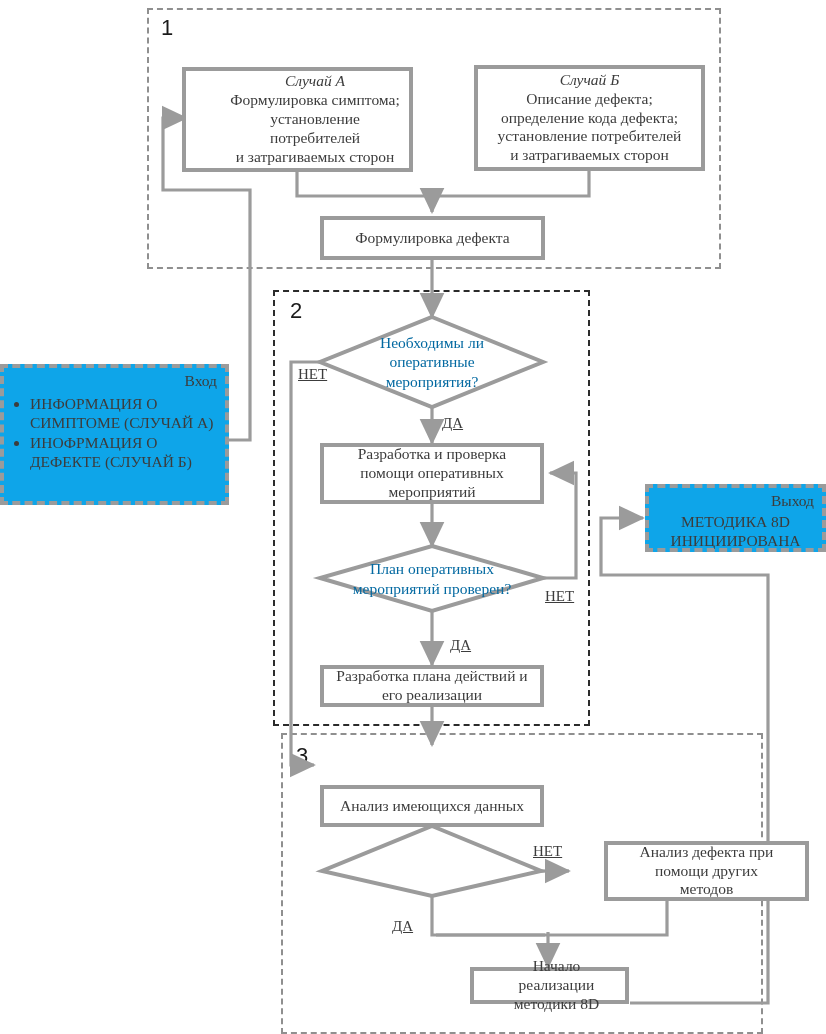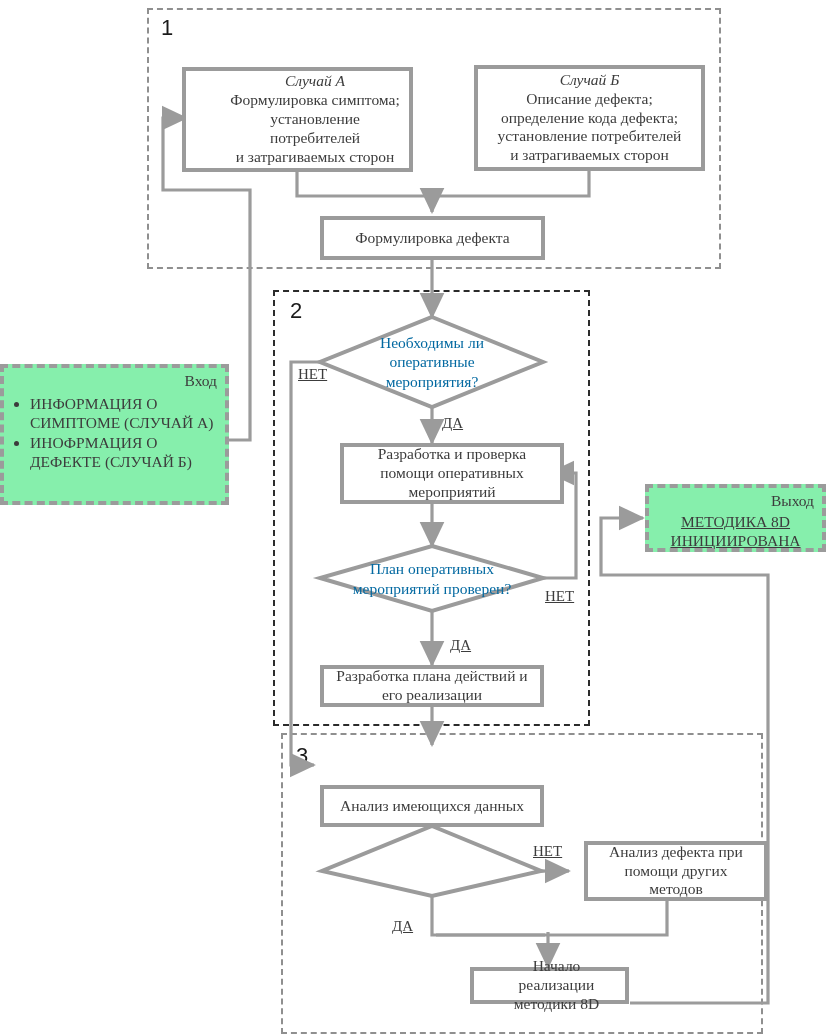--- a/index.html
+++ b/index.html
@@ -60,21 +60,21 @@
     color: #0369a1;
     font-size: 15.5px;
     line-height: 1.25;
     z-index: 3;
   }
   .diamond .dtext { position: relative; z-index: 2; padding: 0 8px; }
   
   .iobox {
     position: absolute;
     border: 4px dashed #9b9b9b;
-    background: #86efac;
+    background: #0ea5e9;
     color: #3c3c3c;
     font-size: 15.5px;
     line-height: 1.25;
   }
   .io-title {
     position: absolute;
     right: 8px; top: 3px;
     font-size: 15.5px;
     color: #3c3c3c;
   }
@@ -175,40 +175,40 @@
       <div>определение кода дефекта;</div>
       <div>установление потребителей</div>
       <div>и затрагиваемых сторон</div>
     </div>
   </div>
 
   <div class="pbox" style="left:320px; top:216px; width:225px; height:44px;">
     <div>Формулировка дефекта</div>
   </div>
 
-  <div class="pbox" style="left:340px; top:443px; width:224px; height:61px;">
+  <div class="pbox" style="left:320px; top:443px; width:224px; height:61px;">
     <div>
       <div>Разработка  и проверка</div>
       <div>помощи оперативных</div>
       <div>мероприятий</div>
     </div>
   </div>
 
   <div class="pbox" style="left:320px; top:665px; width:224px; height:42px;">
     <div>
       <div>Разработка плана действий и</div>
       <div>его реализации</div>
     </div>
   </div>
 
   <div class="pbox" style="left:320px; top:745px; width:224px; height:42px;margin-top:40px;">
     <div>Анализ имеющихся данных</div>
   </div>
 
-  <div class="pbox" style="left:584px; top:841px; width:184px; height:60px;">
+  <div class="pbox" style="left:604px; top:841px; width:205px; height:60px;">
     <div>
       <div>Анализ дефекта при</div>
       <div>помощи других</div>
       <div>методов</div>
     </div>
   </div>
 
   <div class="pbox" style="left:470px; top:967px; width:159px; height:37px;padding-left:20px;">
     <div>
       <div>Начало реализации</div>
@@ -233,21 +233,21 @@
 
 
   <div class="iobox" style="left:0px; top:364px; width:229px; height:141px;">
     <div class="io-title">Вход</div>
     <ul class="io-list">
       <li>ИНФОРМАЦИЯ О СИМПТОМЕ (СЛУЧАЙ А)</li>
       <li>ИНОФРМАЦИЯ О ДЕФЕКТЕ (СЛУЧАЙ Б)</li>
     </ul>
   </div>
 
-  <div class="iobox" style="left:645px; top:484px; width:181px; height:68px;text-decoration:underline;">
+  <div class="iobox" style="left:645px; top:484px; width:181px; height:68px;">
     <div class="io-title">Выход</div>
     <div class="io-center">
       <div>МЕТОДИКА 8D</div>
       <div>ИНИЦИИРОВАНА</div>
     </div>
   </div>
 
   <div class="elabel" style="left:298px; top:366px;">НЕТ</div>
   <div class="elabel" style="left:442px; top:415px;">ДА</div>
   <div class="elabel" style="left:545px; top:588px;">НЕТ</div>

